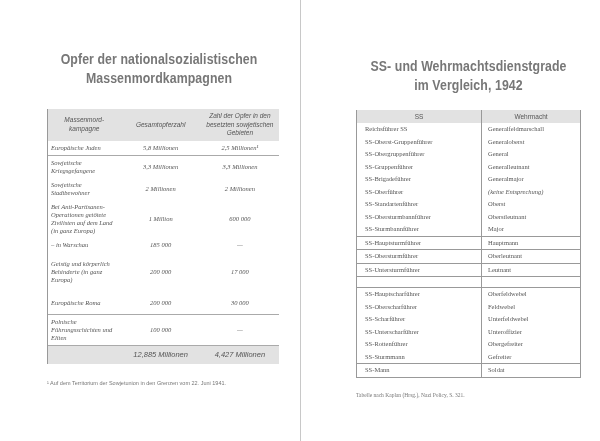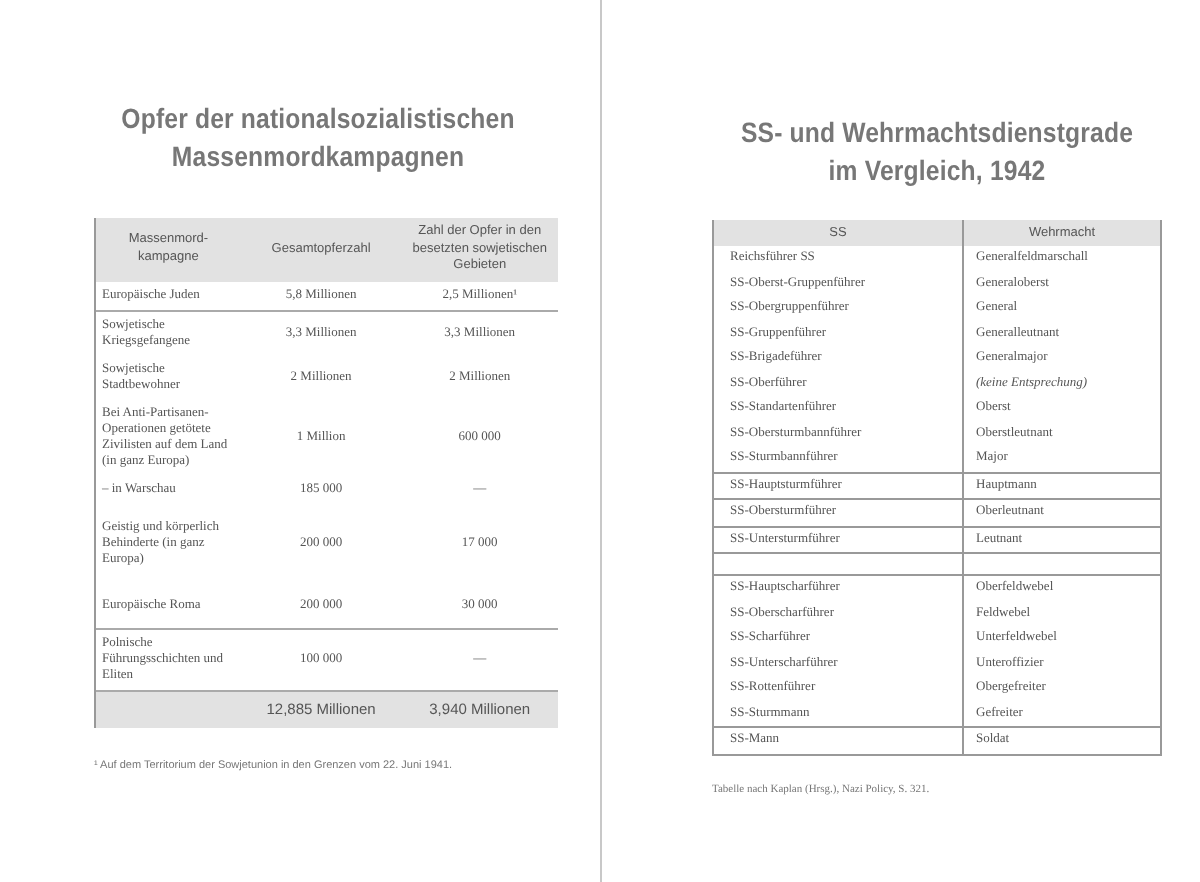--- a/index.html
+++ b/index.html
@@ -14,21 +14,21 @@
     .title {
       font-family: "Liberation Sans", sans-serif; font-weight: bold; color: #777;
       font-size: 14px; line-height: 19px; text-align: center; letter-spacing: 0.1px;
       transform: scaleX(0.88); transform-origin: center;
     }
     .left .title { position: absolute; left: 20px; width: 270px; top: 50px; }
     .right .title { position: absolute; left: 0; width: 299px; top: 57px; }
 
     table { border-collapse: collapse; position: absolute; }
     
-    .t1 { left: 43px; top: 109px; width: 232px; font-size: 6.5px; color: #555; }
+    .t1 { left: 43px; top: 109px; width: 232px; font-size: 6.5px; color: #555; font-style: italic; }
     .t1 th {
       background: #e2e2e2; font-family: "Liberation Sans", sans-serif; font-weight: normal;
       font-size: 6.5px; color: #555; padding: 3px 2px; line-height: 8.5px; text-align: center;
     }
     .t1 th:first-child { border-left: 1px solid #999; }
     .t1 td { padding: 3px 3px; vertical-align: middle; line-height: 8px; }
     .t1 td:first-child { border-left: 1px solid #999; width: 70px; }
     .t1 td.num { text-align: center; width: 80px; }
     .t1 tr.sep td { border-top: 1px solid #aaa; }
     .t1 tr.total td {
@@ -112,21 +112,21 @@
         <td class="num">30 000</td>
       </tr>
       <tr class="sep">
         <td>Polnische Führungsschichten und Eliten</td>
         <td class="num">100 000</td>
         <td class="num">—</td>
       </tr>
       <tr class="total">
         <td></td>
         <td>12,885 Millionen</td>
-        <td>3,940 Millionen</td>
+        <td>4,427 Millionen</td>
       </tr>
     </tbody>
   </table>
 
   <div class="footnote1">¹ Auf dem Territorium der Sowjetunion in den Grenzen vom 22. Juni 1941.</div>
 </div>
 
 <div class="divider"></div>
 
 <div class="page right">

